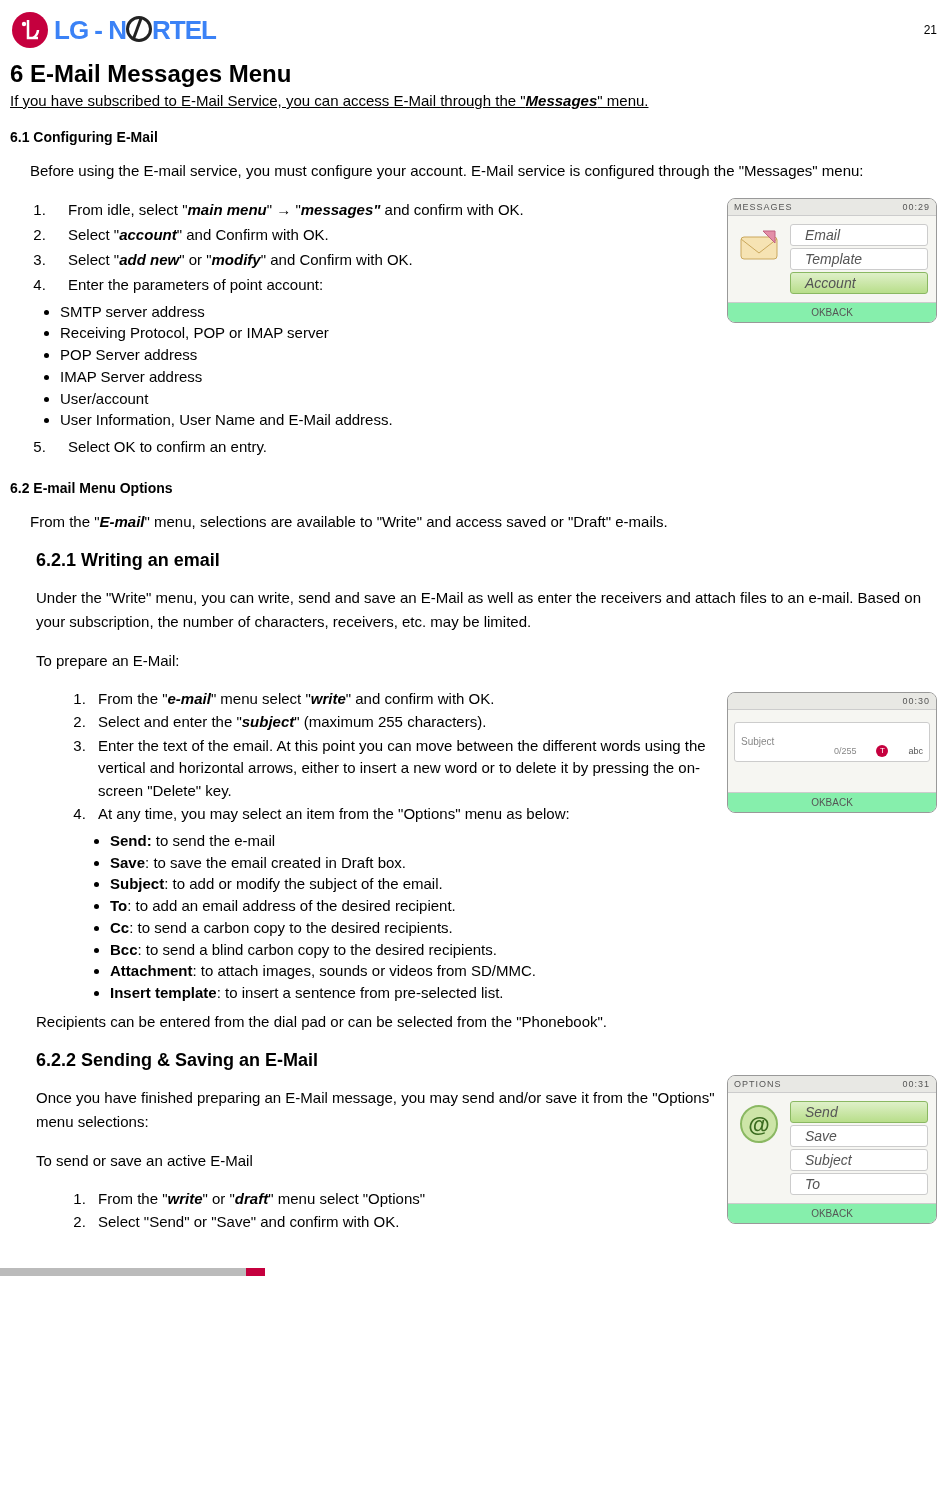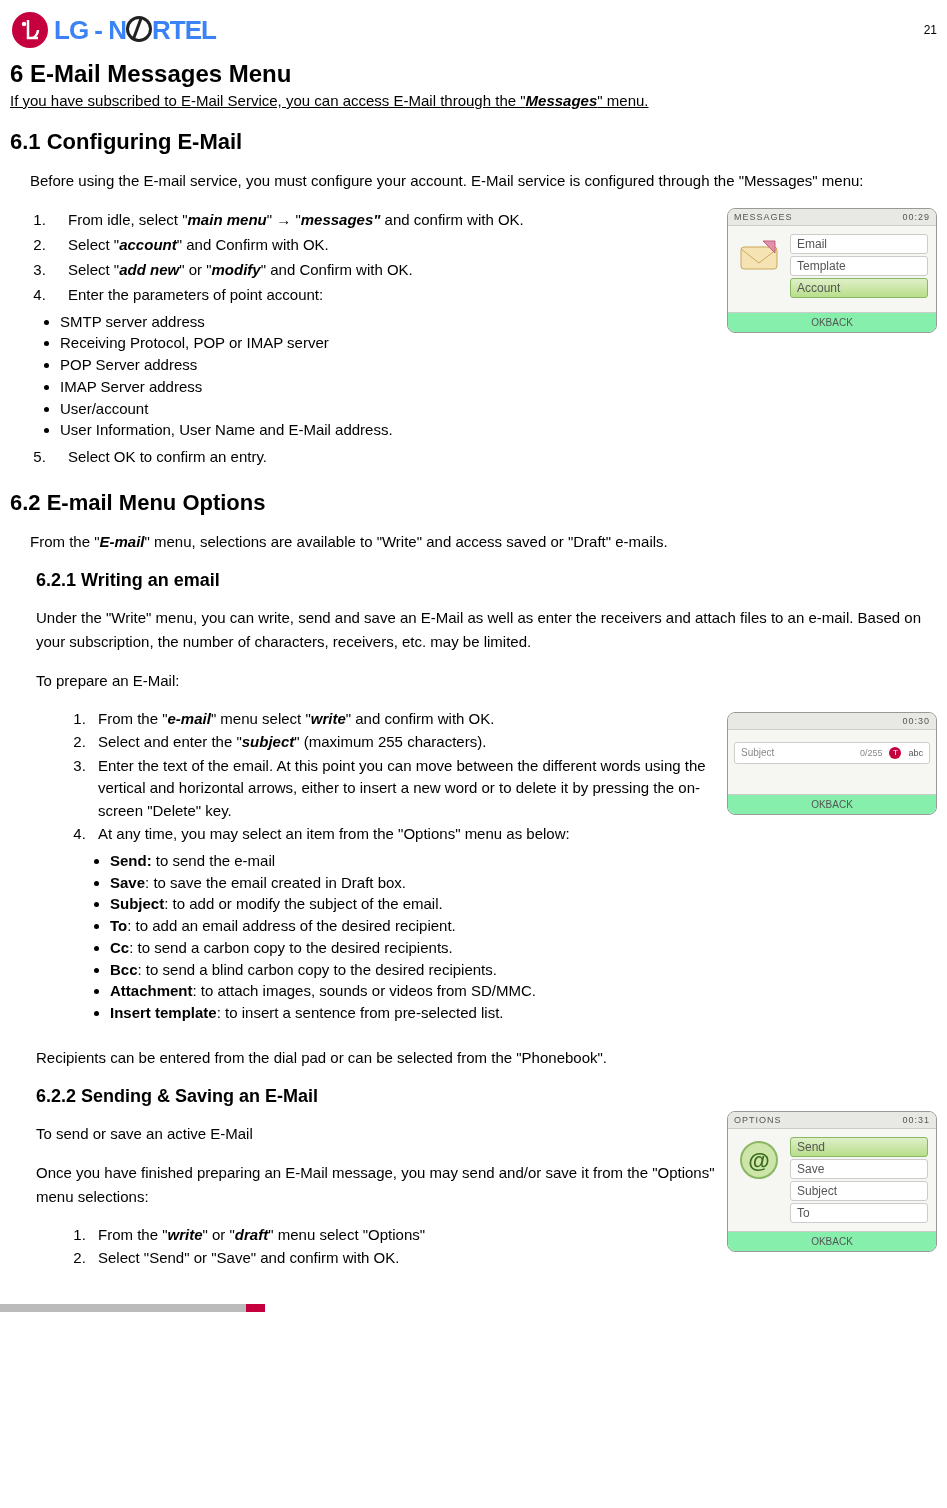--- a/index.html
+++ b/index.html
@@ -28,21 +28,21 @@
   }
   .page-num {
     font-size: 12px;
   }
   h1 {
     font-size: 24px;
     font-weight: bold;
     margin: 10px 0 2px 0;
   }
   h2 {
-    font-size: 22px;
+    font-size: 14px;
     font-weight: bold;
     margin: 18px 0 2px 0;
   }
   h3 {
     font-size: 18px;
     font-weight: bold;
     margin: 16px 0 4px 26px;
   }
   .intro {
     margin: 0 0 6px 0;
@@ -126,24 +126,25 @@
     justify-content: center;
   }
   .phone-menu {
     flex: 1;
     display: flex;
     flex-direction: column;
     gap: 2px;
   }
   .phone-menu-item {
     border: 1px solid #ccc;
-    padding: 2px 6px;
+    padding: 2px 14px;
     border-radius: 3px;
     background: #fff;
-    font-size: 12px;
+    font-size: 14px;
+    font-style: italic;
   }
   .phone-menu-item.selected {
     background: linear-gradient(#dff0c9, #b8de8a);
     border-color: #8ab862;
   }
   .phone-subject {
     display: flex;
     align-items: center;
     gap: 6px;
     padding: 4px 6px;
@@ -251,21 +252,21 @@
   <p class="body-indent2">Under the "Write" menu, you can write, send and save an E-Mail as well as enter the receivers and attach files to an e-mail.  Based on your subscription, the number of characters, receivers, etc. may be limited.</p>
   <p class="body-indent2">To prepare an E-Mail:</p>
 
   <div class="phone-screen float-right" style="margin-top:4px;">
     <div class="phone-topbar">
         <span></span>
         <span>00:30</span>
       </div>
     <div class="phone-subject">
       <span style="color:#888;">Subject</span>
-      <span style="display:flex;gap:7px;align-items:center;">
+      <span style="display:flex;gap:20px;align-items:center;margin-top:18px;">
         <span style="font-size:9px;color:#888;">0/255</span>
         <span style="width:12px;height:12px;border-radius:50%;background:#c5003e;color:#fff;font-size:8px;display:inline-flex;align-items:center;justify-content:center;">T</span>
         <span style="font-size:9px;">abc</span>
       </span>
     </div>
     <div class="phone-bottombar">
         <span>OK</span>
         <span>BACK</span>
       </div>
   </div>
@@ -282,21 +283,21 @@
       <li><span class="b">Subject</span><span>: to add or modify the subject of the email.</span></li>
       <li><span class="b">To</span><span>: to add an email address of the desired recipient.</span></li>
       <li><span class="b">Cc</span><span>: to send a carbon copy to the desired recipients.</span></li>
       <li><span class="b">Bcc</span><span>: to send a blind carbon copy to the desired recipients.</span></li>
       <li><span class="b">Attachment</span><span>: to attach images, sounds or videos from SD/MMC.</span></li>
       <li><span class="b">Insert template</span><span>: to insert a sentence from pre-selected list.</span></li>
     </ul>
 
   <div class="clear"></div>
 
-  <p class="body-indent2" style="margin-top:20px;">Recipients can be entered from the dial pad or can be selected from the "Phonebook".</p>
+  <p class="body-indent2" style="margin-top:4px;">Recipients can be entered from the dial pad or can be selected from the "Phonebook".</p>
 
   <h3>6.2.2    Sending &amp; Saving an E-Mail</h3>
 
   <div class="phone-screen float-right">
     <div class="phone-topbar">
         <span>OPTIONS</span>
         <span>00:31</span>
       </div>
     <div class="phone-body">
       <div class="phone-icon">
@@ -311,22 +312,22 @@
           <div class="phone-menu-item">Subject</div>
           <div class="phone-menu-item">To</div>
         </div>
     </div>
     <div class="phone-bottombar">
         <span>OK</span>
         <span>BACK</span>
       </div>
   </div>
 
+  <p class="body-indent2">Once you have finished preparing an E-Mail message, you may send and/or save it from the "Options" menu selections:</p>
   <p class="body-indent2">To send or save an active E-Mail</p>
-  <p class="body-indent2">Once you have finished preparing an E-Mail message, you may send and/or save it from the "Options" menu selections:</p>
   <ol class="num2">
     <li><span>From the "</span><span class="bi">write</span><span>" or "</span><span class="bi">draft</span><span>" menu select "Options"</span></li>
     <li>Select "Send" or "Save" and confirm with OK.</li>
   </ol>
 
   <div class="clear"></div>
 </div>
 
 <div class="footer-bar"></div>
 

